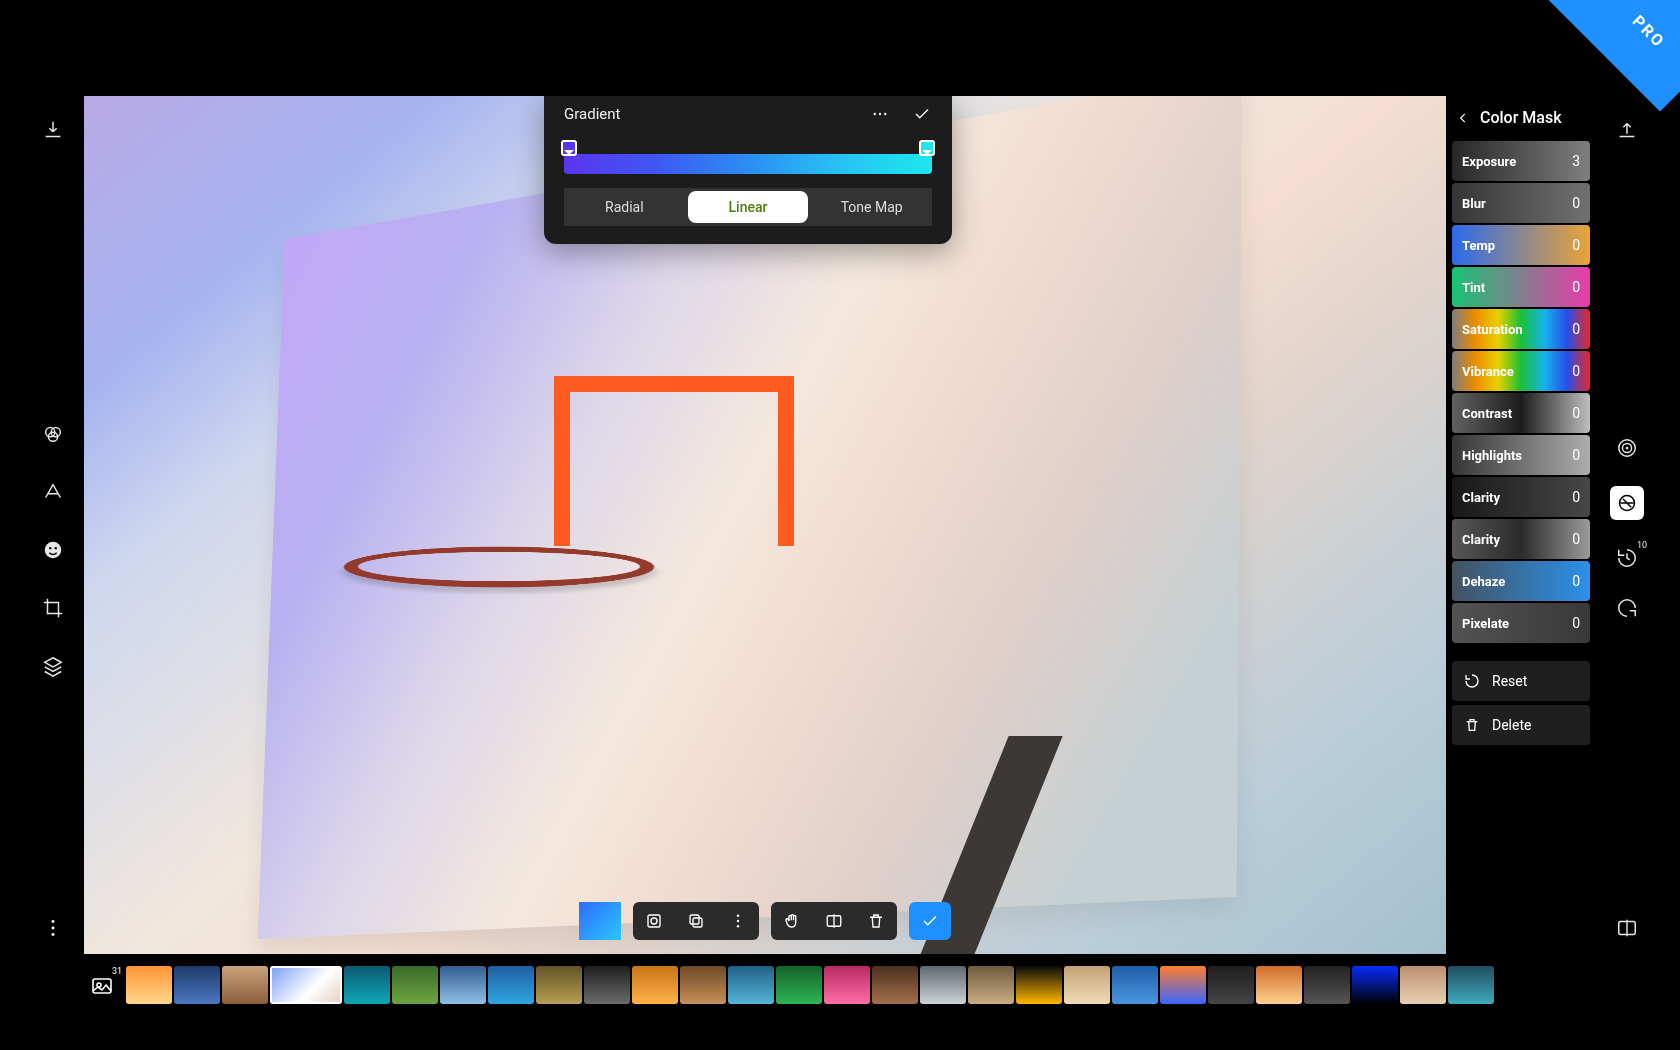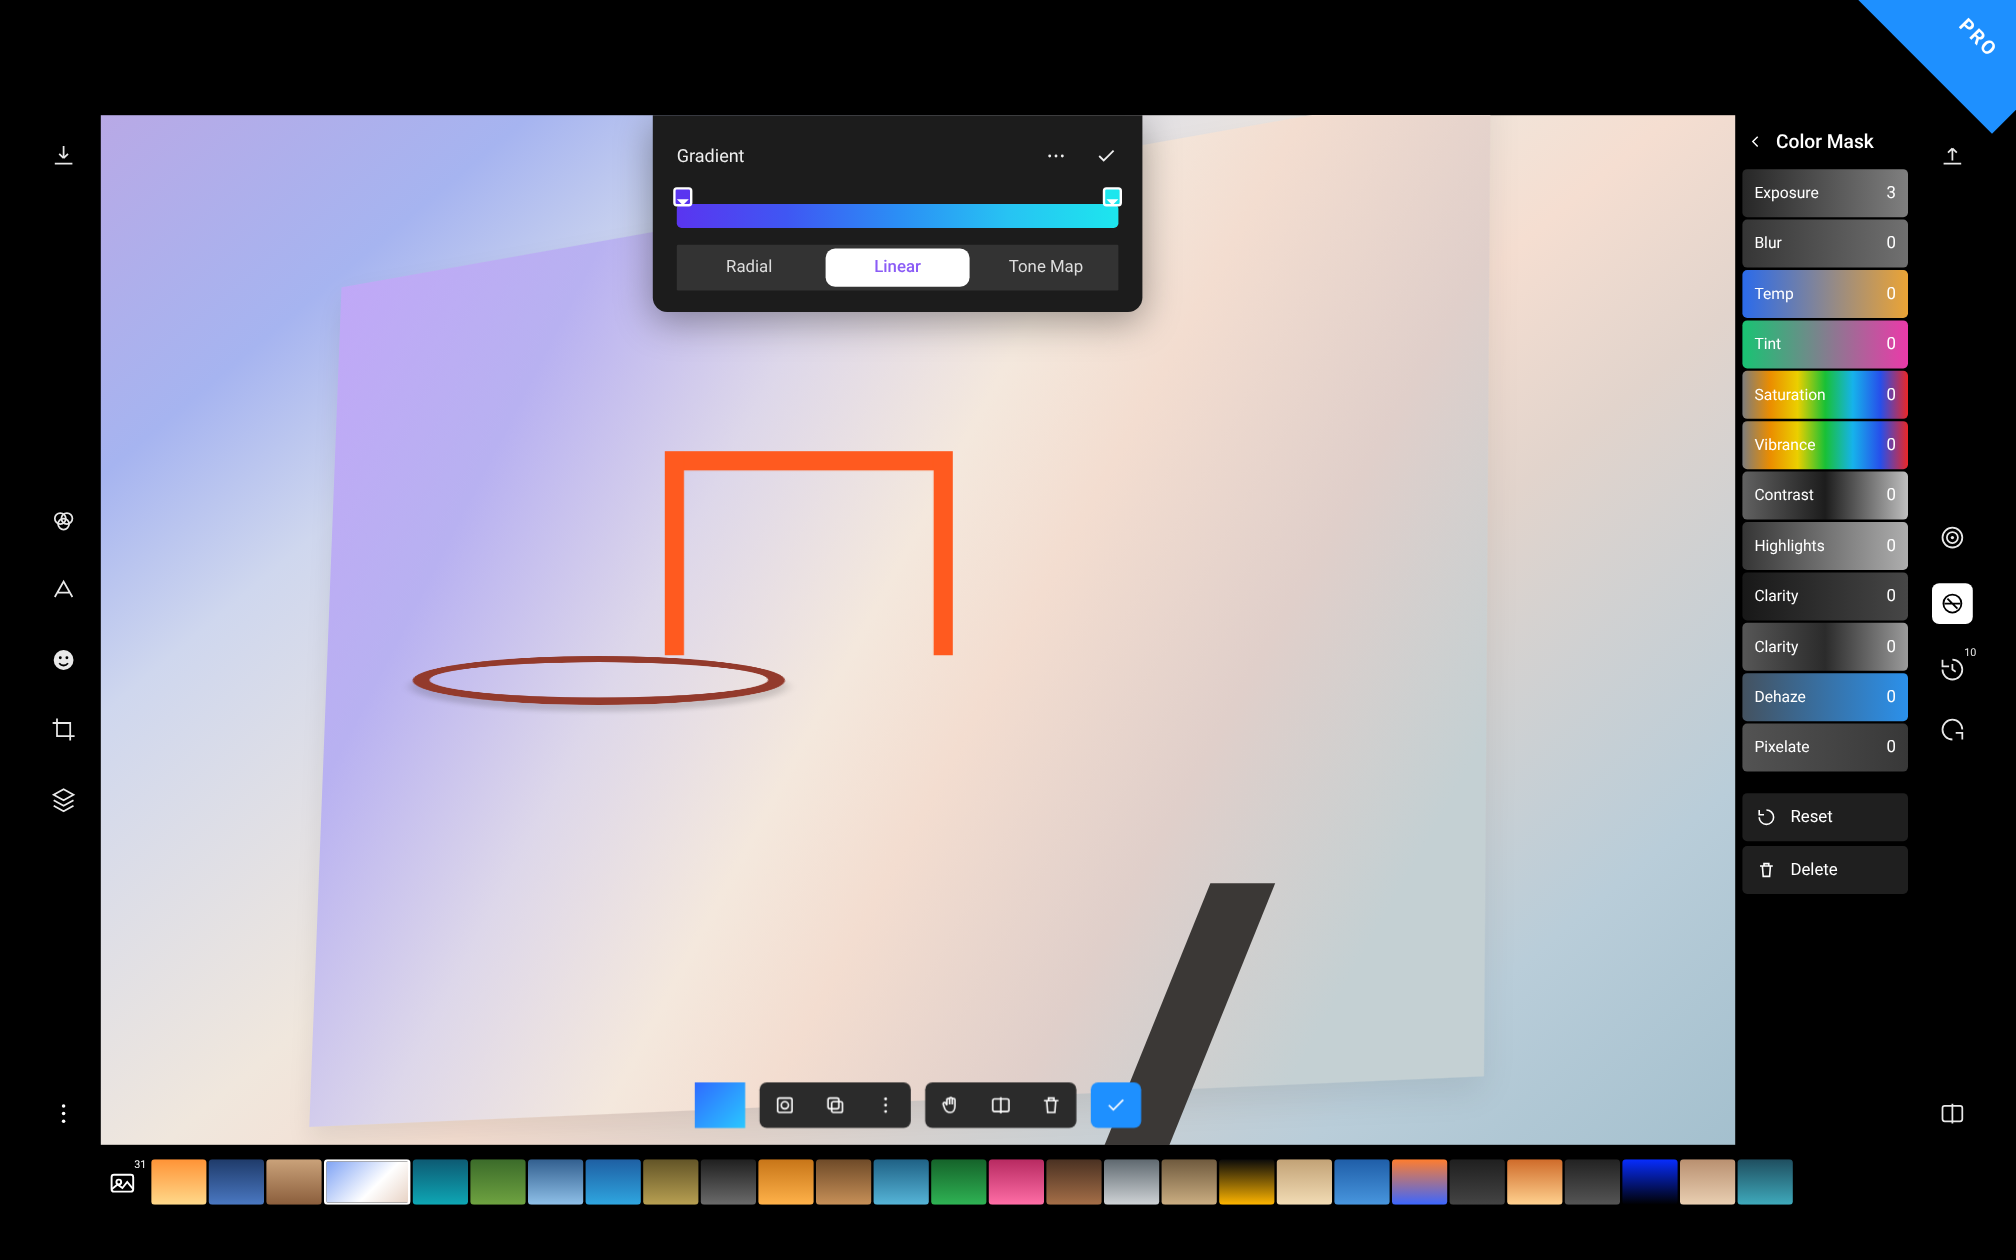--- a/index.html
+++ b/index.html
@@ -139,21 +139,21 @@
 }
 
 
 .gradient-panel {
   position: absolute;
   top: 0;
   left: 460px;
   width: 408px;
   background: #1c1c1c;
   border-radius: 0 0 12px 12px;
-  padding: 24px 20px 18px;
+  padding: 8px 20px 18px;
   box-shadow: 0 8px 30px rgba(0,0,0,.35);
 }
 .gp-header { display:flex; align-items:center; justify-content:space-between; margin-bottom: 16px; }
 .gp-title { font-size: 15px; color: #eee; }
 .gp-header-right { display:flex; gap: 22px; align-items:center; }
 .gp-icon { width:20px; height:20px; cursor:pointer; display:flex; align-items:center; justify-content:center; }
 .gp-icon svg { width:18px;height:18px; stroke:#eee; fill:none; stroke-width:2; }
 
 .gp-slider {
   position: relative;
@@ -194,21 +194,21 @@
 }
 .gp-seg {
   flex:1;
   display:flex; align-items:center; justify-content:center;
   font-size:14px;
   color:#ddd;
   cursor:pointer;
 }
 .gp-seg.active {
   background:#fff;
-  color:#8b5cf6;
+  color:#4d7c0f;
   font-weight:500;
   border-radius:8px;
   margin:3px;
 }
 
 
 .sidebar {
   width: 150px;
   background:#000;
   display:flex;
@@ -226,21 +226,21 @@
   height: 40px;
   margin: 2px 6px;
   border-radius:4px;
   position:relative;
   display:flex; align-items:center; justify-content:space-between;
   padding: 0 10px;
   font-size:13px;
   color:#fff;
   cursor:pointer;
 }
-.slider-label { z-index:2; }
+.slider-label { z-index:2;font-weight:bold; }
 .slider-val { z-index:2; font-size:14px; }
 .slider-row .bg { position:absolute; inset:0; border-radius:4px; z-index:1; opacity:.92; }
 
 .sb-color {
   height: 68px;
   margin: 2px 6px;
   border-radius:4px;
   position:relative;
   background:
     radial-gradient(circle at 10% 50%, #fff 0%, transparent 45%),

